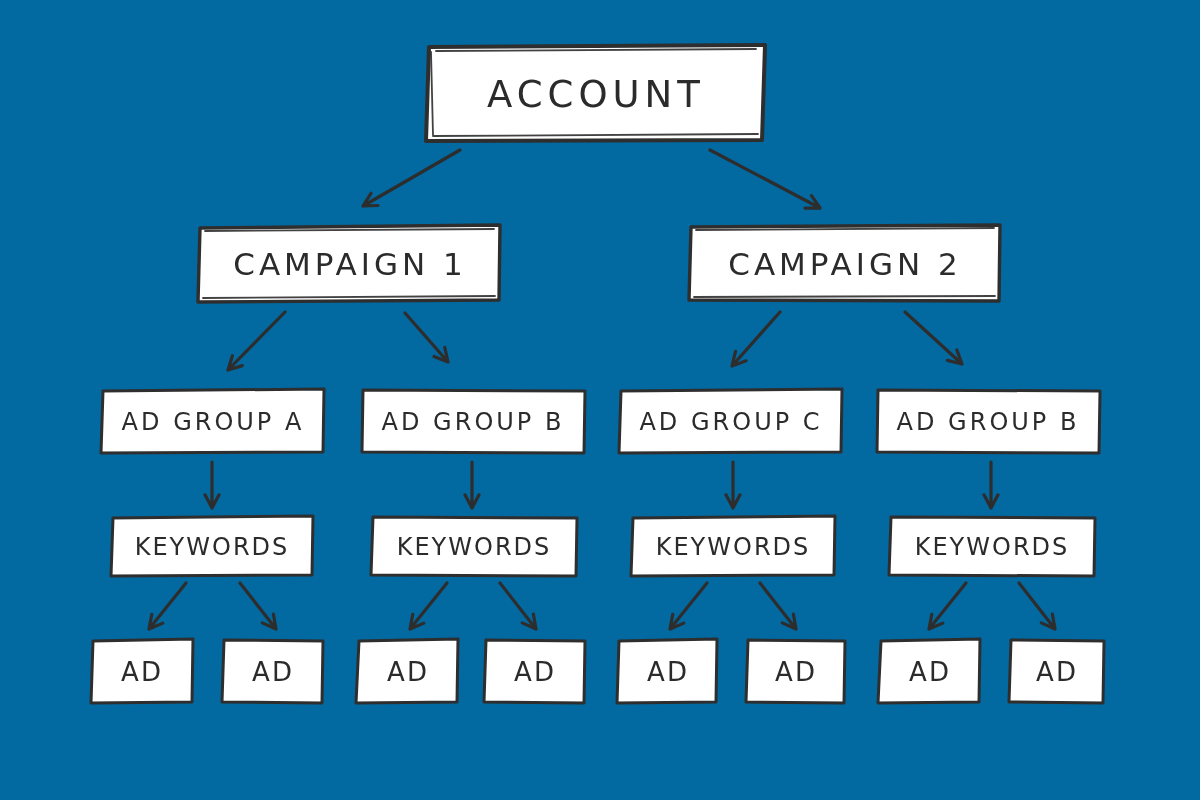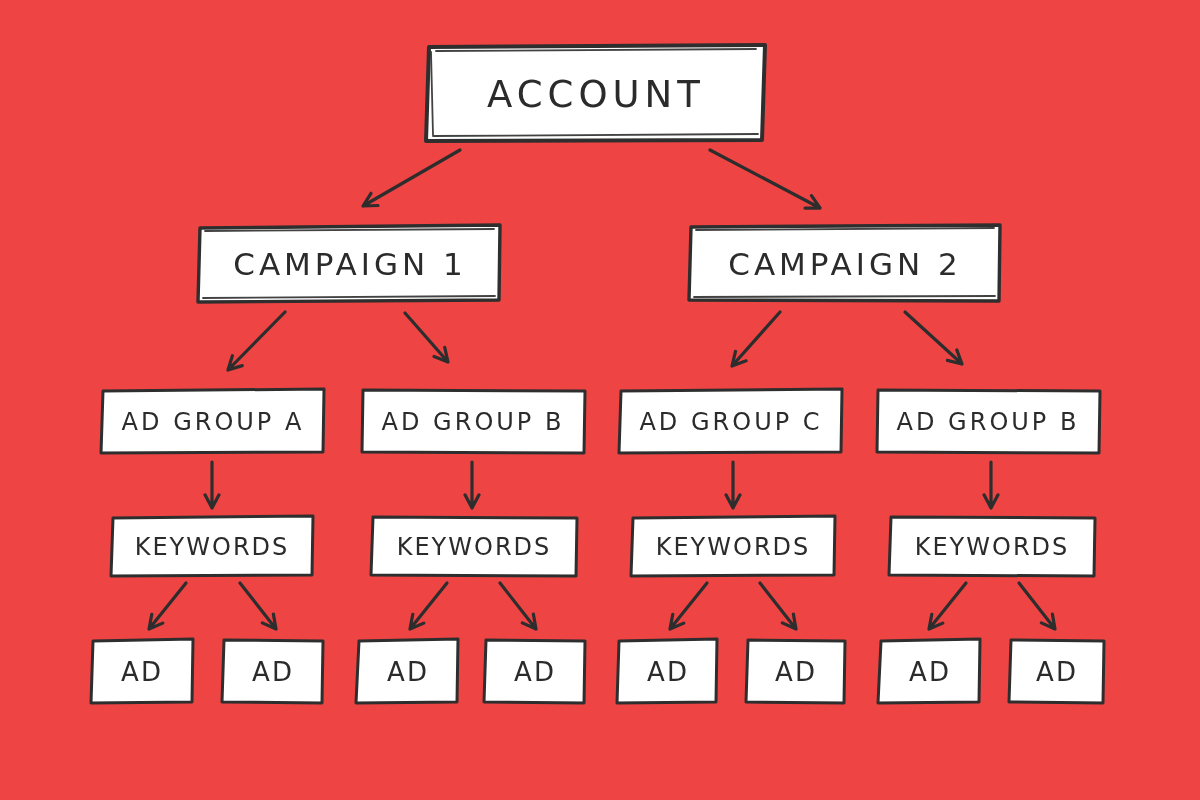--- a/index.html
+++ b/index.html
@@ -4,21 +4,21 @@
 <style>
   html, body {
     margin: 0;
     padding: 0;
     background: #ffffff;
   }
   .stage {
     position: relative;
     width: 1200px;
     height: 800px;
-    background: #ef4444;
+    background: #0369a1;
     overflow: hidden;
     font-family: "DejaVu Sans", sans-serif;
   }
   svg { display: block; }
   .box {
     fill: #ffffff;
     stroke: #2e2e2e;
     stroke-width: 3;
     stroke-linejoin: round;
     stroke-linecap: round;

